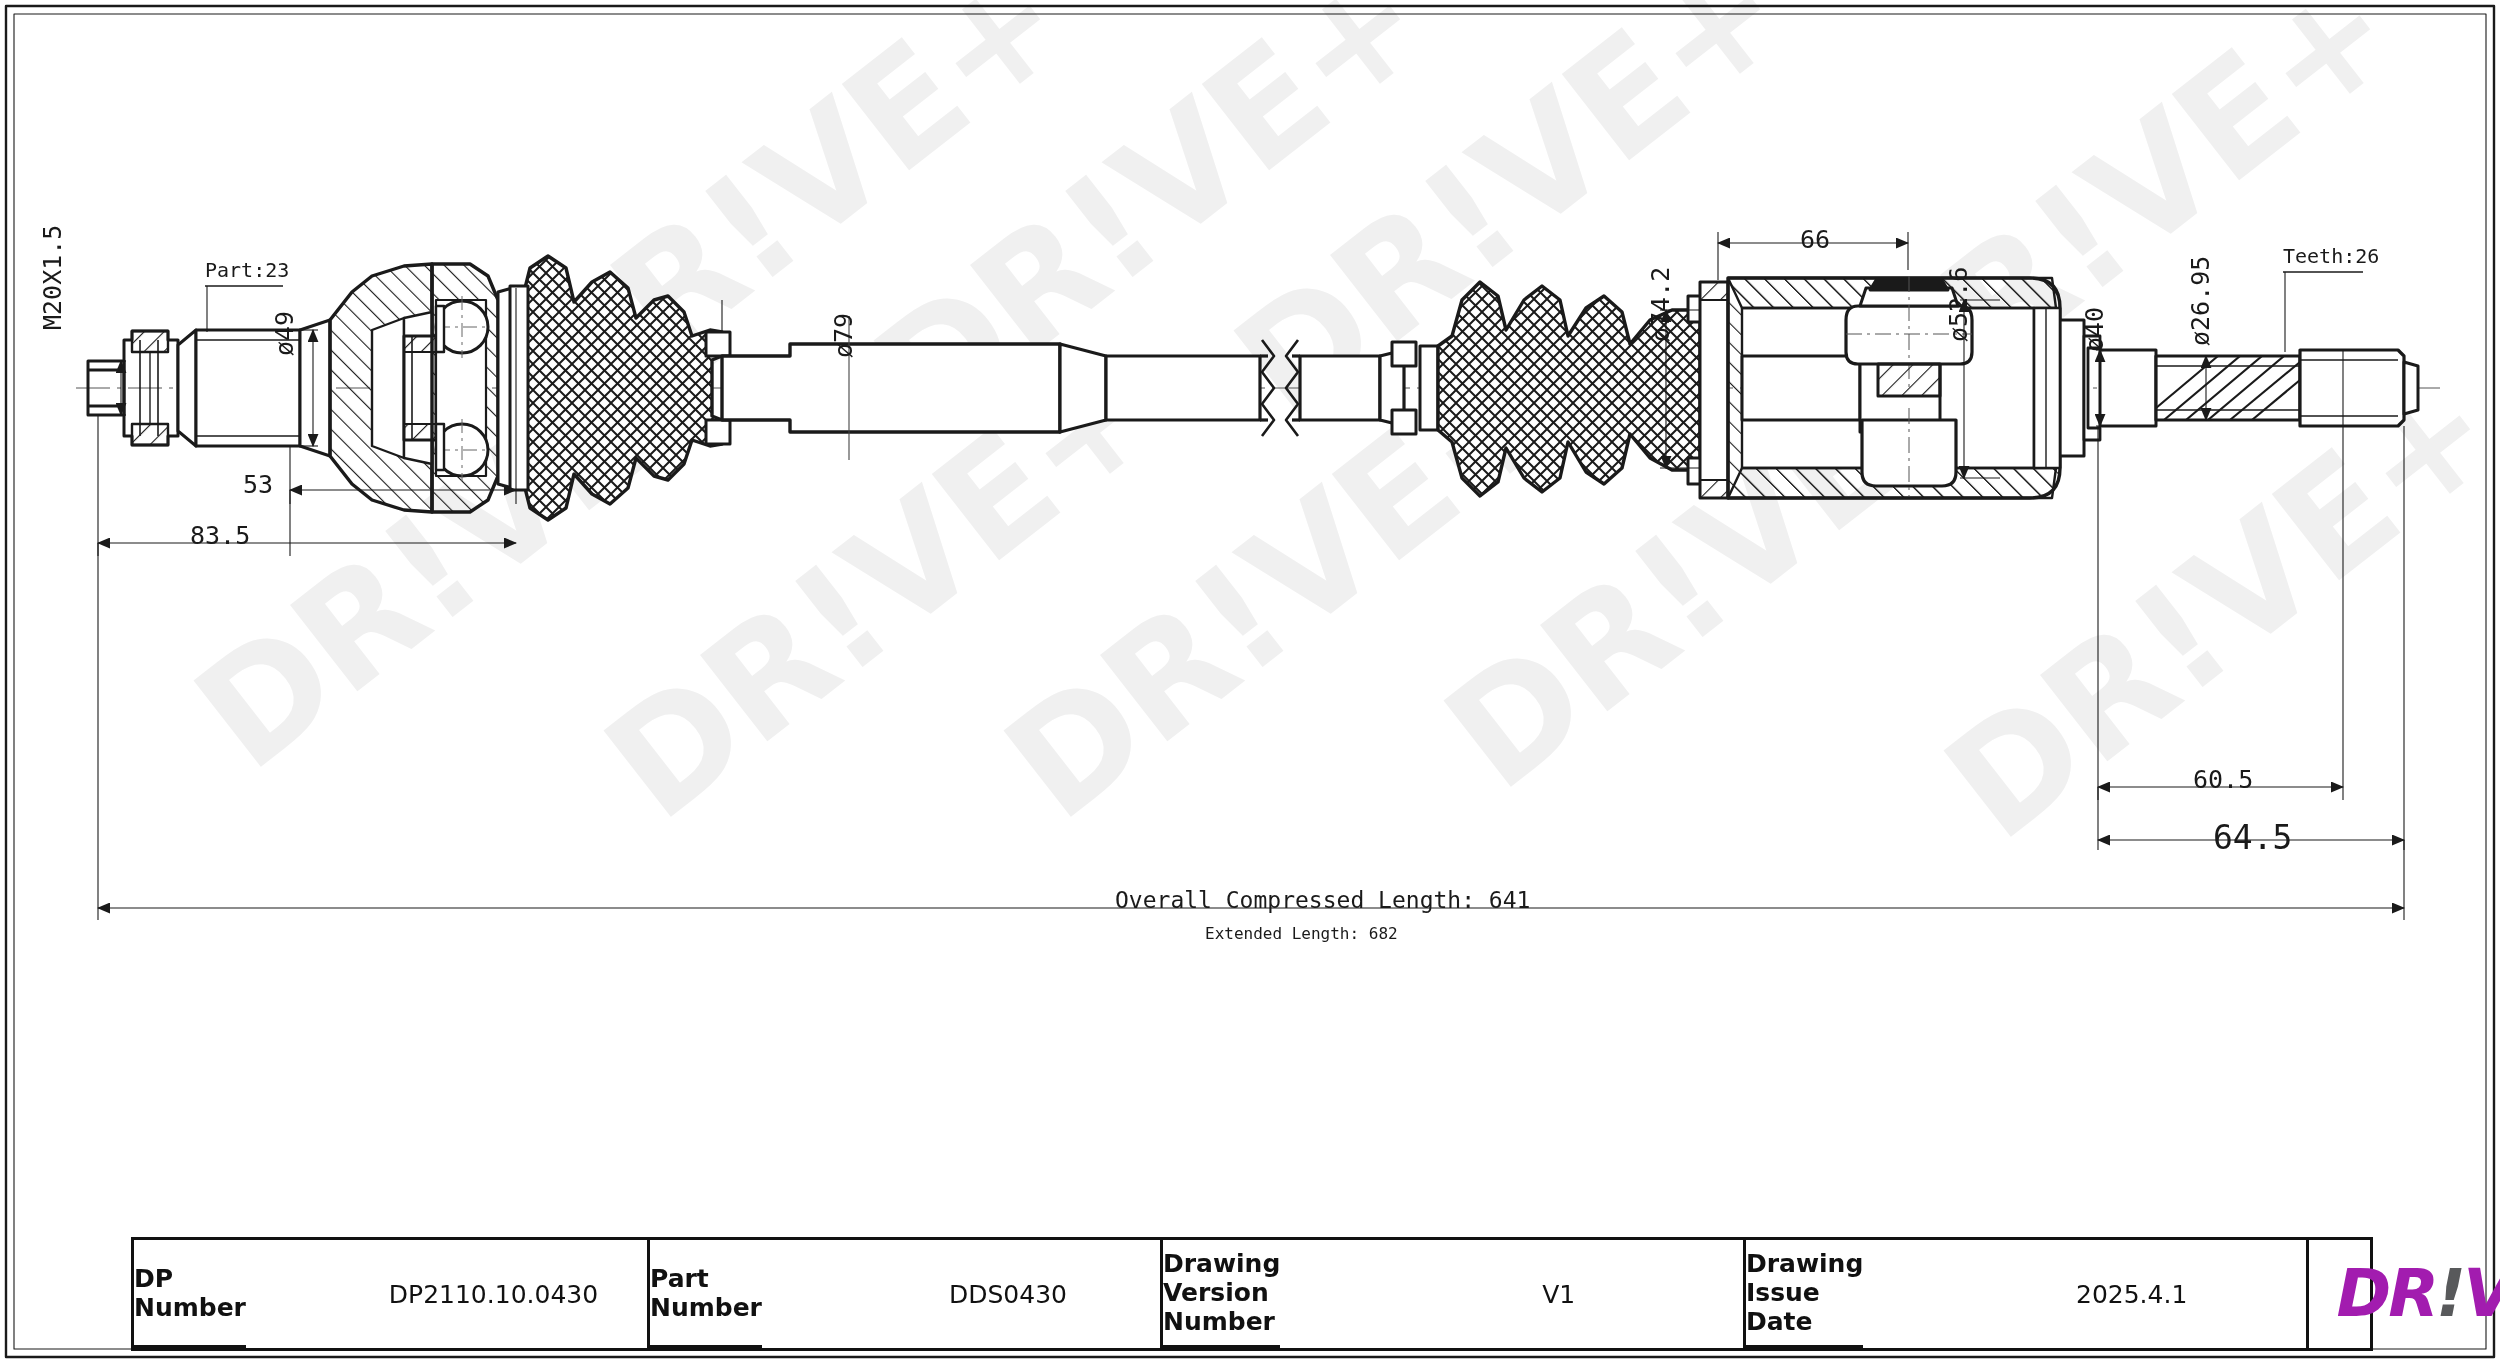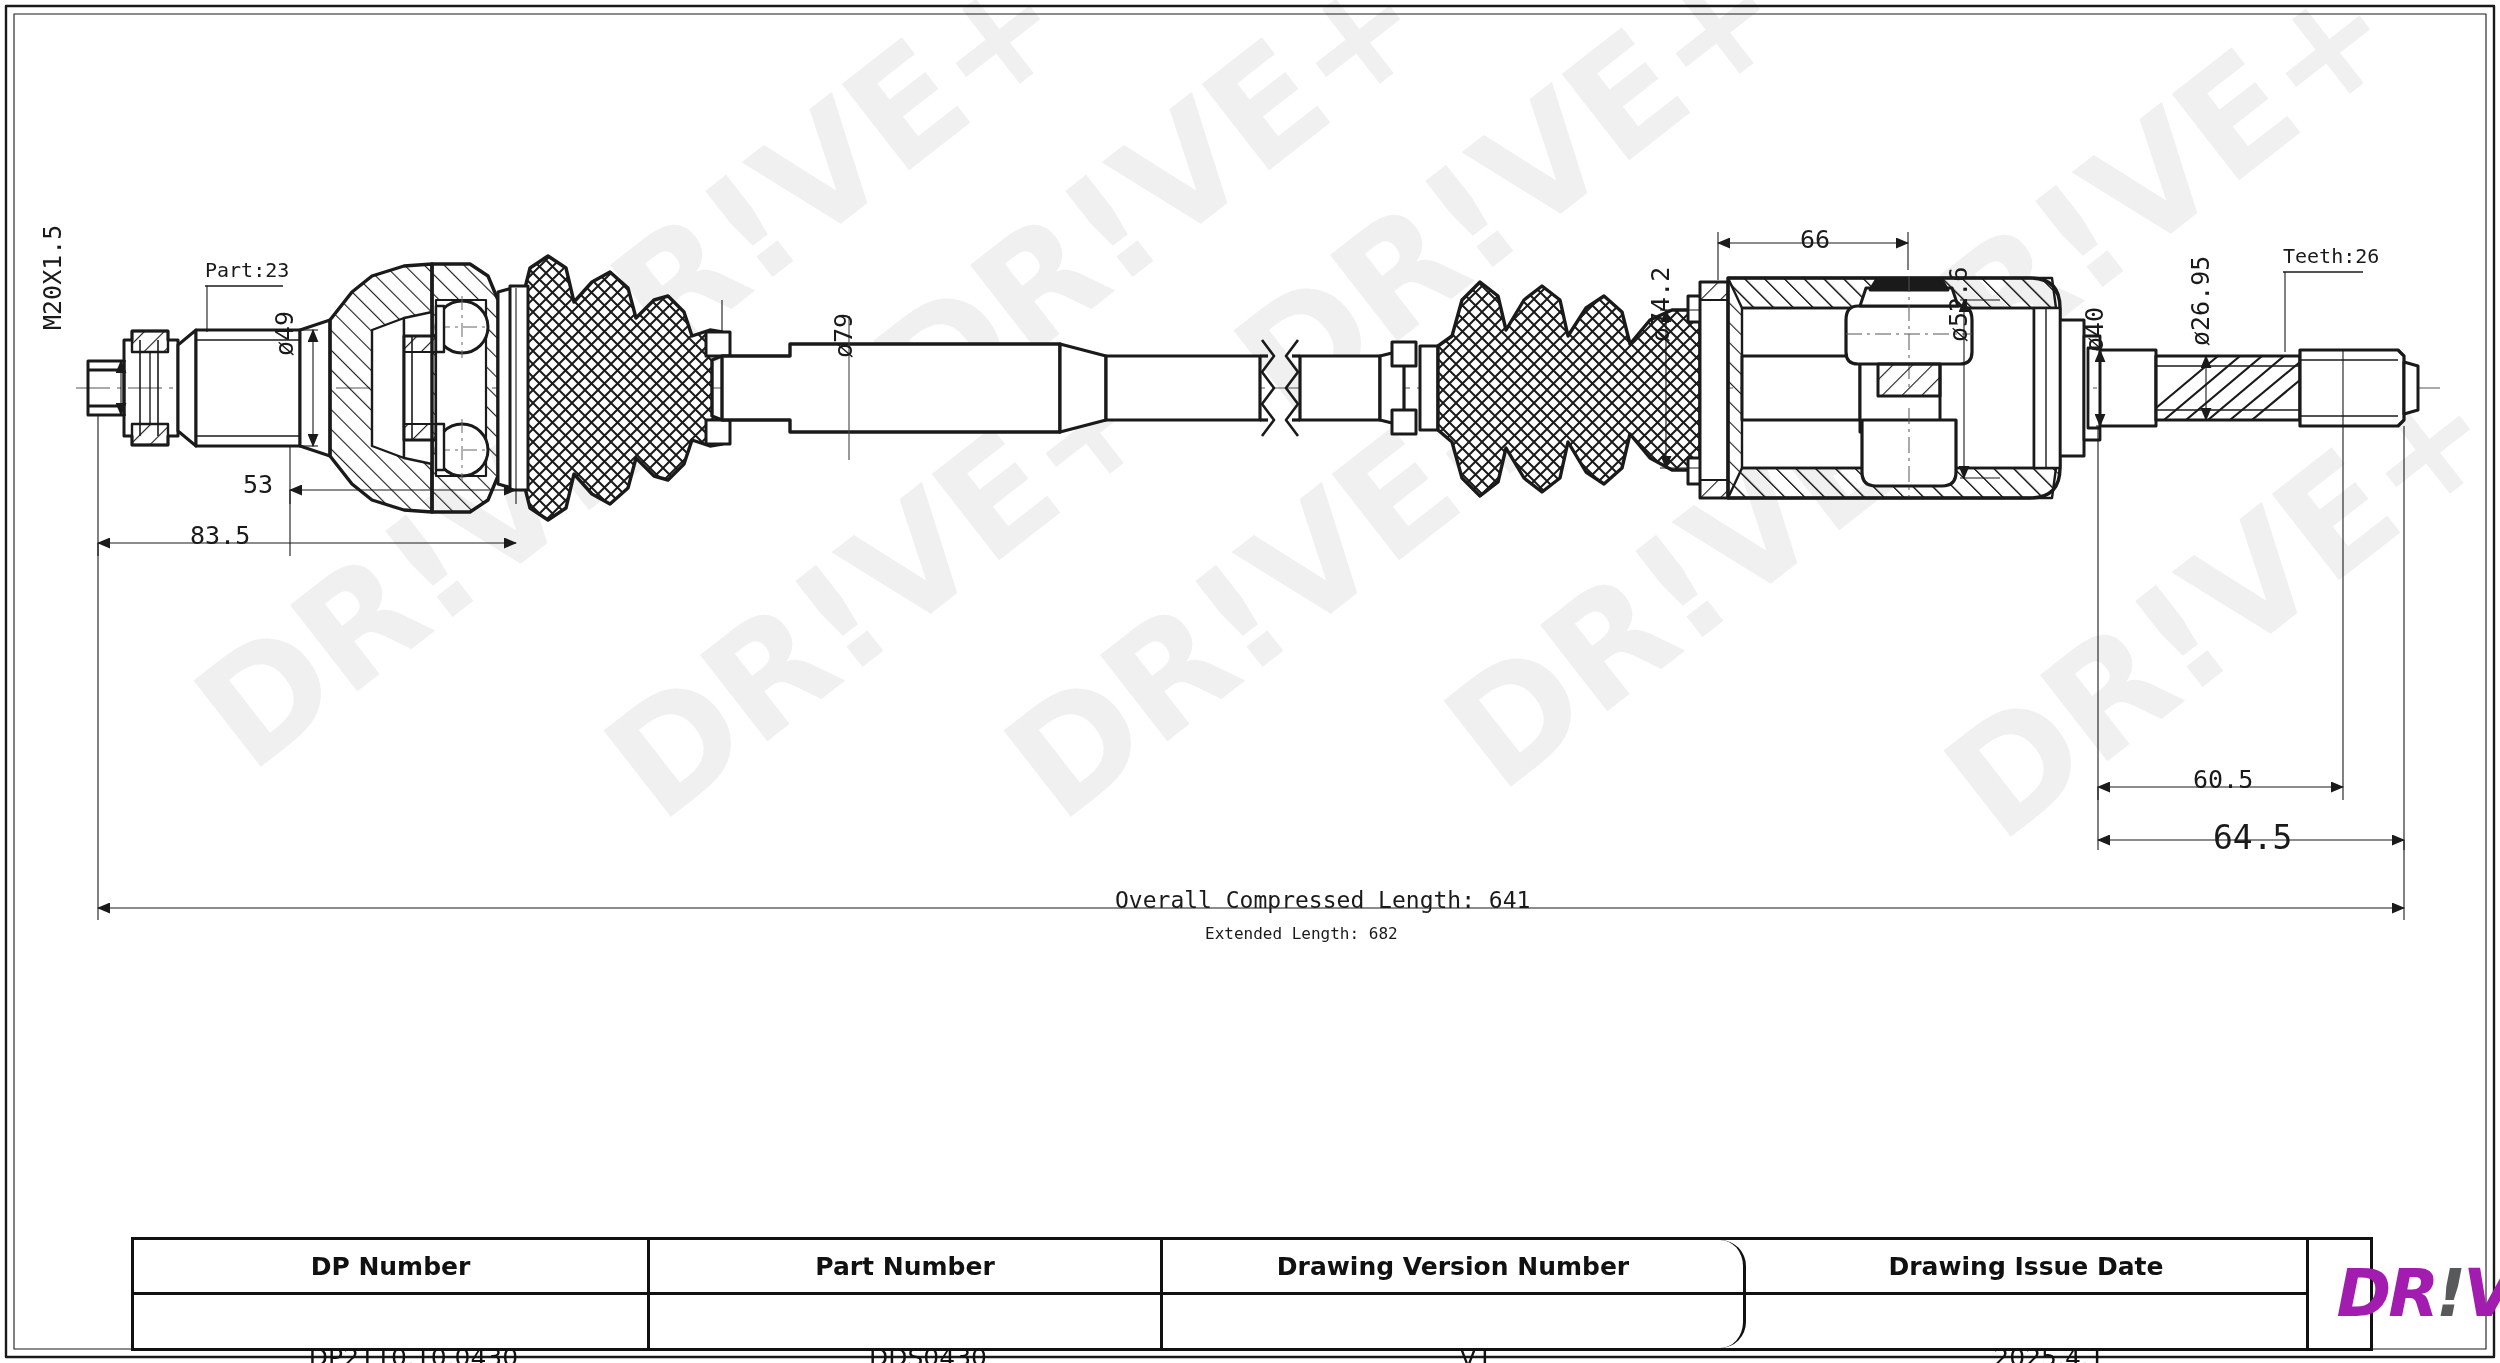--- a/index.html
+++ b/index.html
@@ -6,21 +6,21 @@
   body{width:2500px;height:1363px;position:relative;overflow:hidden;
        font-family:"DejaVu Sans Mono",monospace;color:#1a1a1a;}
   #stage{position:absolute;inset:0;}
   svg.layer{position:absolute;left:0;top:0;width:2500px;height:1363px;}
   .wm{position:absolute;font-family:"DejaVu Sans",sans-serif;font-weight:bold;
       color:#f0f0f0;user-select:none;white-space:nowrap;letter-spacing:-2px;}
   .dimtxt{position:absolute;font-family:"DejaVu Sans Mono",monospace;
           color:#1a1a1a;white-space:nowrap;}
   .title-block{position:absolute;left:131px;top:1237px;width:2236px;height:108px;
                display:flex;border:3px solid #111;background:#fff;}
-  .tb-col{display:flex;flex-direction:column;border-right:3px solid #111;gap:48px;}
+  .tb-col{display:flex;flex-direction:row;border-right:3px solid #111;gap:48px;}
   .tb-col:last-child{border-right:none;}
   .tb-head{flex:0 0 52px;display:flex;align-items:center;justify-content:center;
            border-bottom:3px solid #111;font-family:"DejaVu Sans",sans-serif;
            font-weight:bold;font-size:25px;color:#111;}
   .tb-val{flex:1;display:flex;align-items:center;justify-content:center;
           font-family:"DejaVu Sans",sans-serif;font-size:25px;color:#111;padding-left:46px;}
   .logo-cell{flex:0 0 324px;display:flex;align-items:center;justify-content:center;}
   .logo{font-family:"DejaVu Sans",sans-serif;font-weight:bold;font-size:66px;
         font-style:italic;letter-spacing:-3px;line-height:1;}
   .logo .o{color:#a21caf;}
@@ -315,21 +315,21 @@
 
   <div class="title-block">
     <div class="tb-col" style="flex:0 0 513px;">
       <div class="tb-head">DP Number</div>
       <div class="tb-val">DP2110.10.0430</div>
     </div>
     <div class="tb-col" style="flex:0 0 510px;">
       <div class="tb-head">Part Number</div>
       <div class="tb-val">DDS0430</div>
     </div>
-    <div class="tb-col" style="flex:0 0 580px;border-radius:26px;">
+    <div class="tb-col" style="flex:0 0 580px;">
       <div class="tb-head">Drawing Version Number</div>
       <div class="tb-val">V1</div>
     </div>
     <div class="tb-col" style="flex:0 0 560px;">
       <div class="tb-head">Drawing Issue Date</div>
       <div class="tb-val">2025.4.1</div>
     </div>
     <div class="tb-col logo-cell">
       <div class="logo"><span class="o">DR</span><span class="g">!</span><span class="o">VE+</span></div>
     </div>

